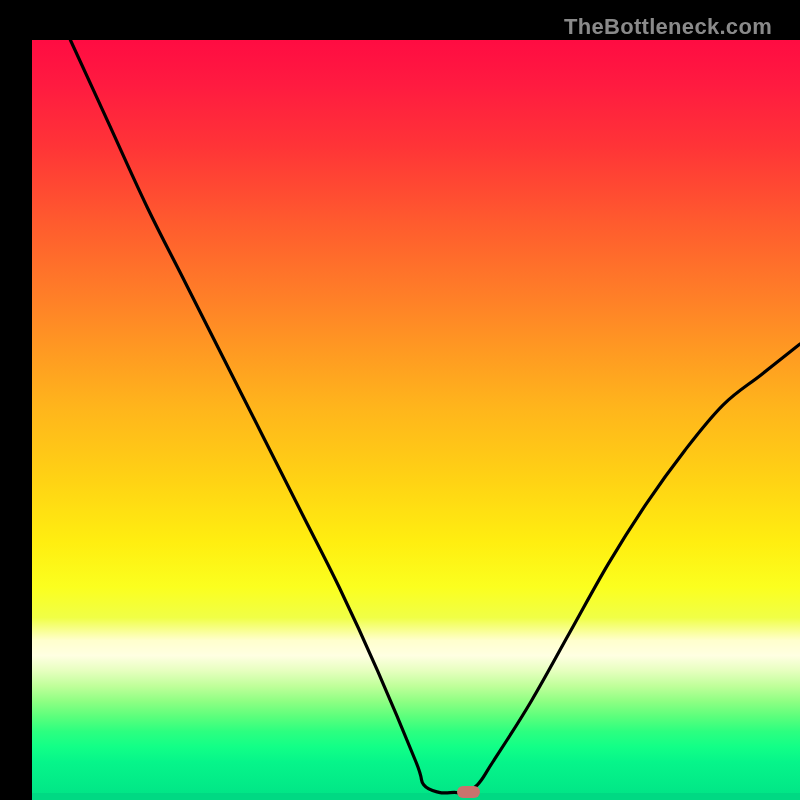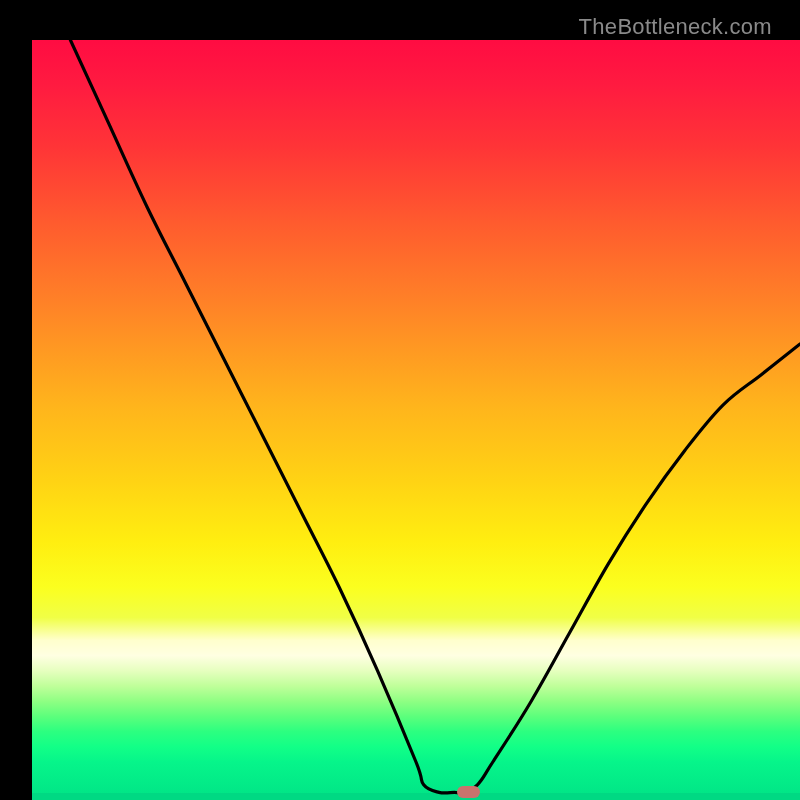--- a/index.html
+++ b/index.html
@@ -19,21 +19,21 @@
     height: 768px;
     background: #000;
   }
   .attribution {
     position: absolute;
     right: 12px;
     top: -2px;
     color: #8a8a8a;
     font-size: 22px;
     letter-spacing: 0.3px;
-    font-weight: 400;
+    font-weight: 700;
   }
   .plot {
     position: absolute;
     left: 16px;
     top: 24px;
     width: 768px;
     height: 760px;
     overflow: hidden;
   }
   .gradient {

